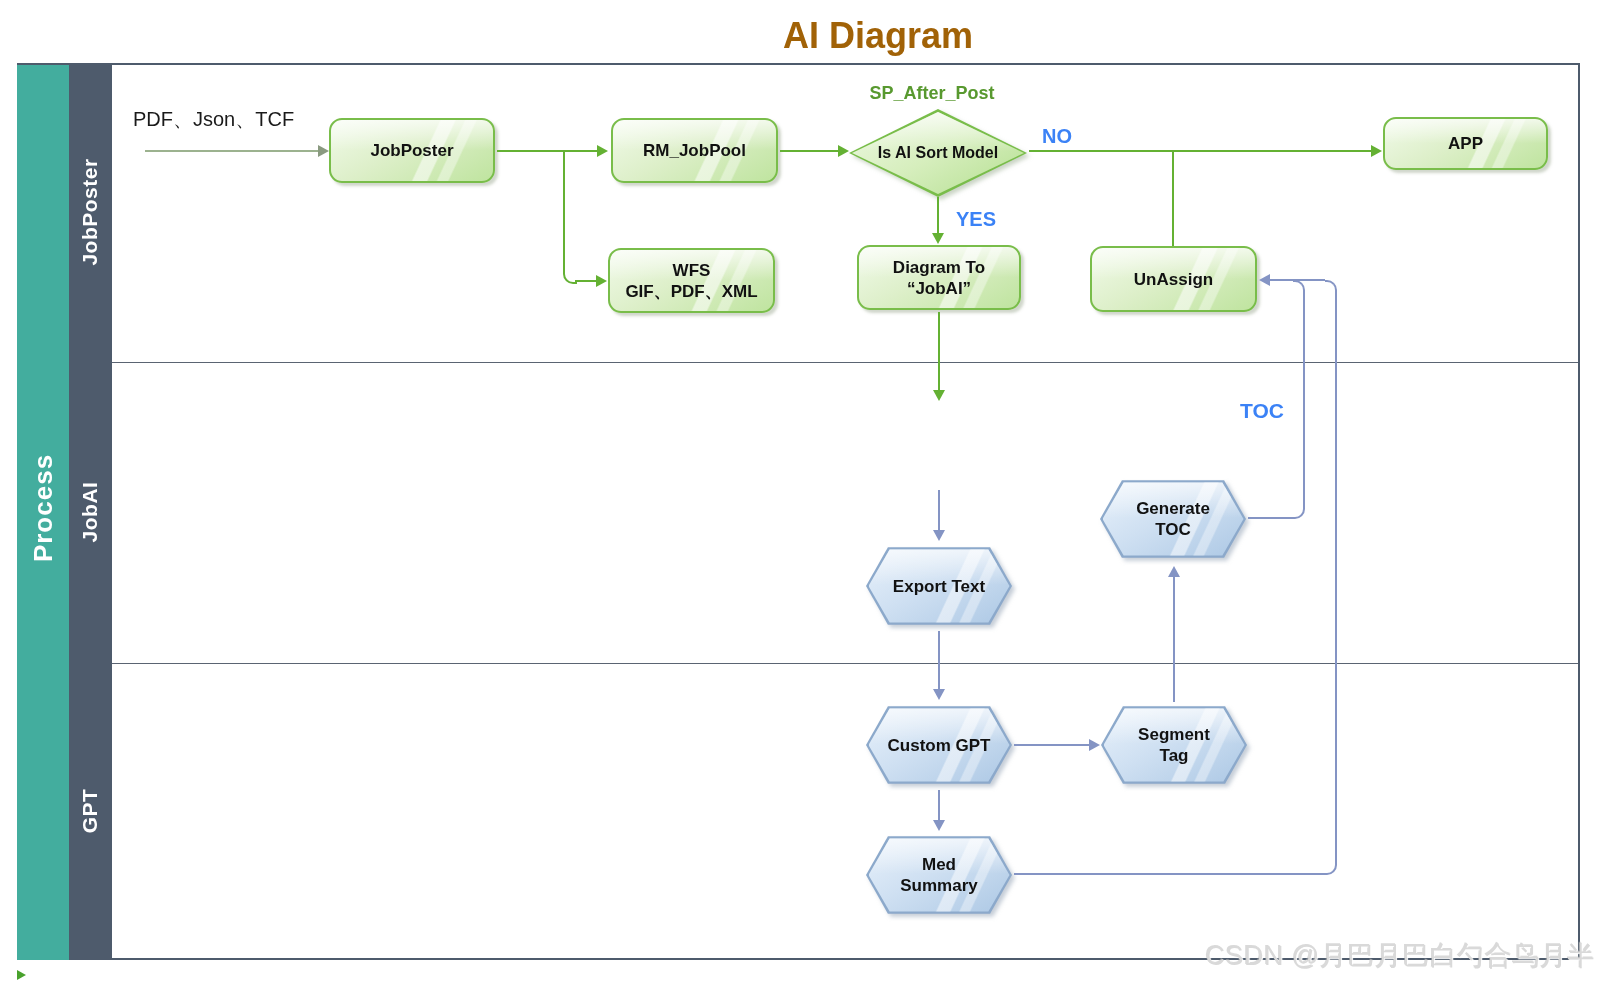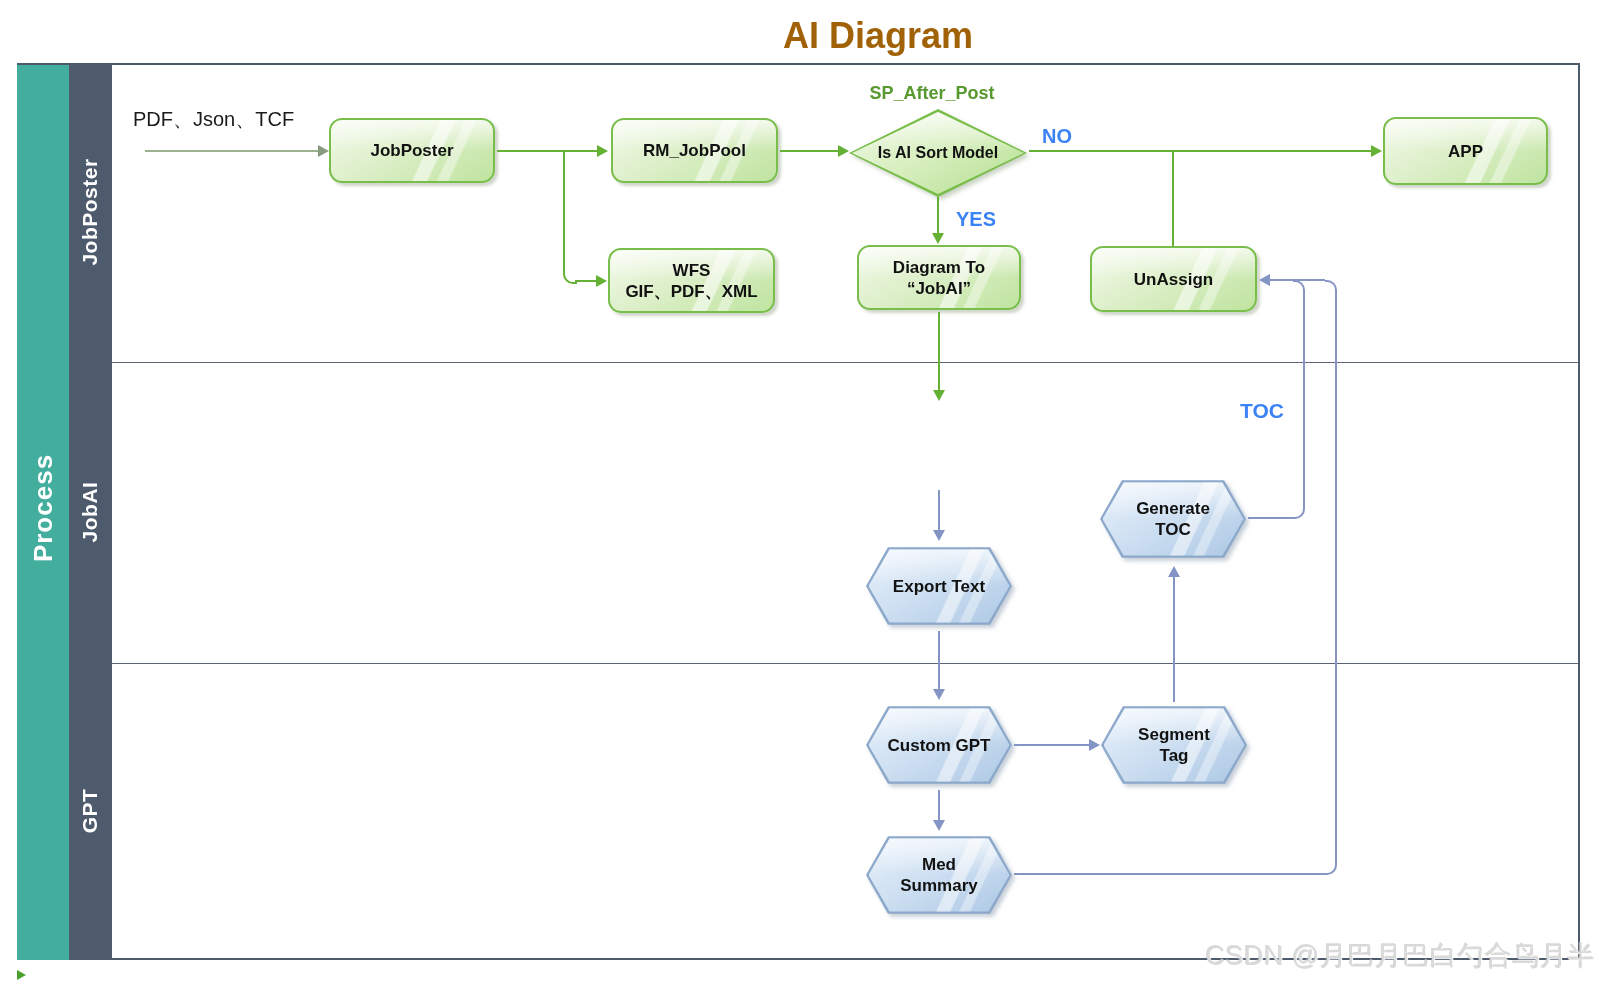--- a/index.html
+++ b/index.html
@@ -123,21 +123,21 @@
   <div class="abs gnode" style="left:329px; top:118px; width:166px; height:65px;">
     <span>JobPoster</span>
   </div>
   <div class="abs gnode" style="left:611px; top:118px; width:167px; height:65px;">
     <span>RM_JobPool</span>
   </div>
   <div class="abs gnode" style="left:608px; top:248px; width:167px; height:65px;">
     <span>WFS</span>
     <span>GIF、PDF、XML</span>
   </div>
-  <div class="abs gnode" style="left:1383px; top:117px; width:165px; height:68px;">
+  <div class="abs gnode" style="left:1383px; top:117px; width:165px; height:53px;">
     <span>APP</span>
   </div>
   <div class="abs gnode" style="left:857px; top:245px; width:164px; height:65px;">
     <span>Diagram To</span>
     <span>“JobAI”</span>
   </div>
   <div class="abs gnode" style="left:1090px; top:246px; width:167px; height:66px;">
     <span>UnAssign</span>
   </div>
 

